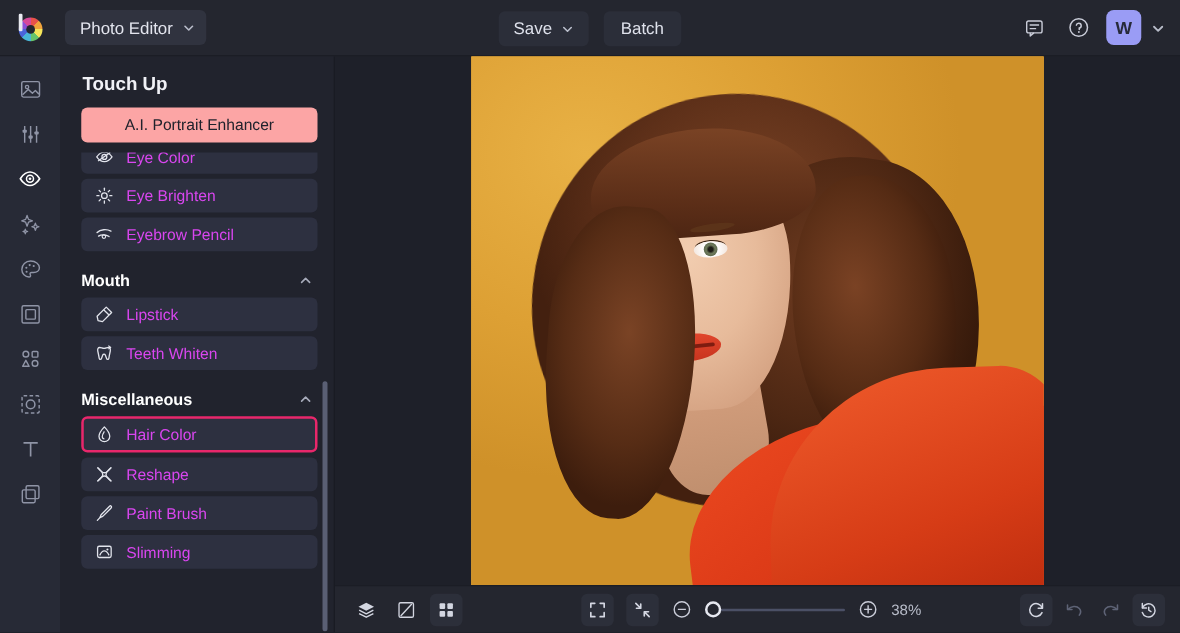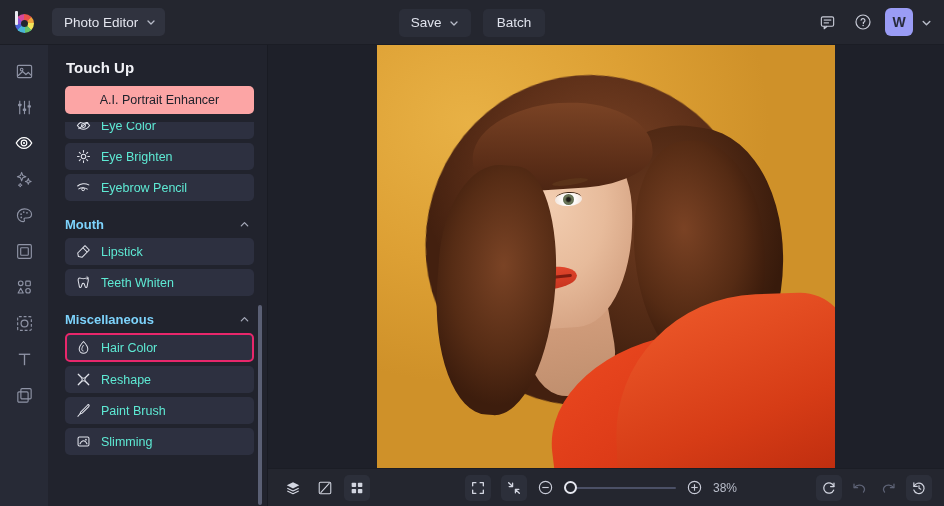--- a/index.html
+++ b/index.html
@@ -111,29 +111,29 @@
     border-radius: 5px; font-size: 12.5px;
     display: flex; align-items: center; justify-content: center;
     cursor: pointer;
   }
   .scrollarea {
     flex: 1; overflow: hidden; position: relative;
     padding: 0 14px 0 17px;
   }
   .grp-head {
     display: flex; align-items: center; justify-content: space-between;
-    padding: 12px 4px 6px 0; color: #7dd3fc;
+    padding: 12px 4px 6px 0; color: #ffffff;
     font-size: 13px; font-weight: bold; cursor: pointer;
   }
   .grp-head .chev { color: #a7abba; }
   .opt {
     height: 27px; margin-bottom: 4px;
     background: #2d3040; border-radius: 5px;
     display: flex; align-items: center; gap: 10px;
-    padding-left: 11px; color: #5eead4; font-size: 12.5px;
+    padding-left: 11px; color: #d946ef; font-size: 12.5px;
     cursor: pointer; position: relative; text-align: right;
   }
   .opt .ic { width: 15px; height: 15px; color: #e2e4ec; display:flex; align-items:center; justify-content:center; flex:0 0 15px;}
   .opt.selected {
     border: 2px solid #e8276b; padding-left: 9px; height: 29px;
   }
   .opt.clipped { margin-top: -10px; }
   .scrollbar {
     position: absolute; right: 6px; top: 260px; width: 4px; height: 200px;
     background: #5a5f74; border-radius: 2px; cursor: pointer;

